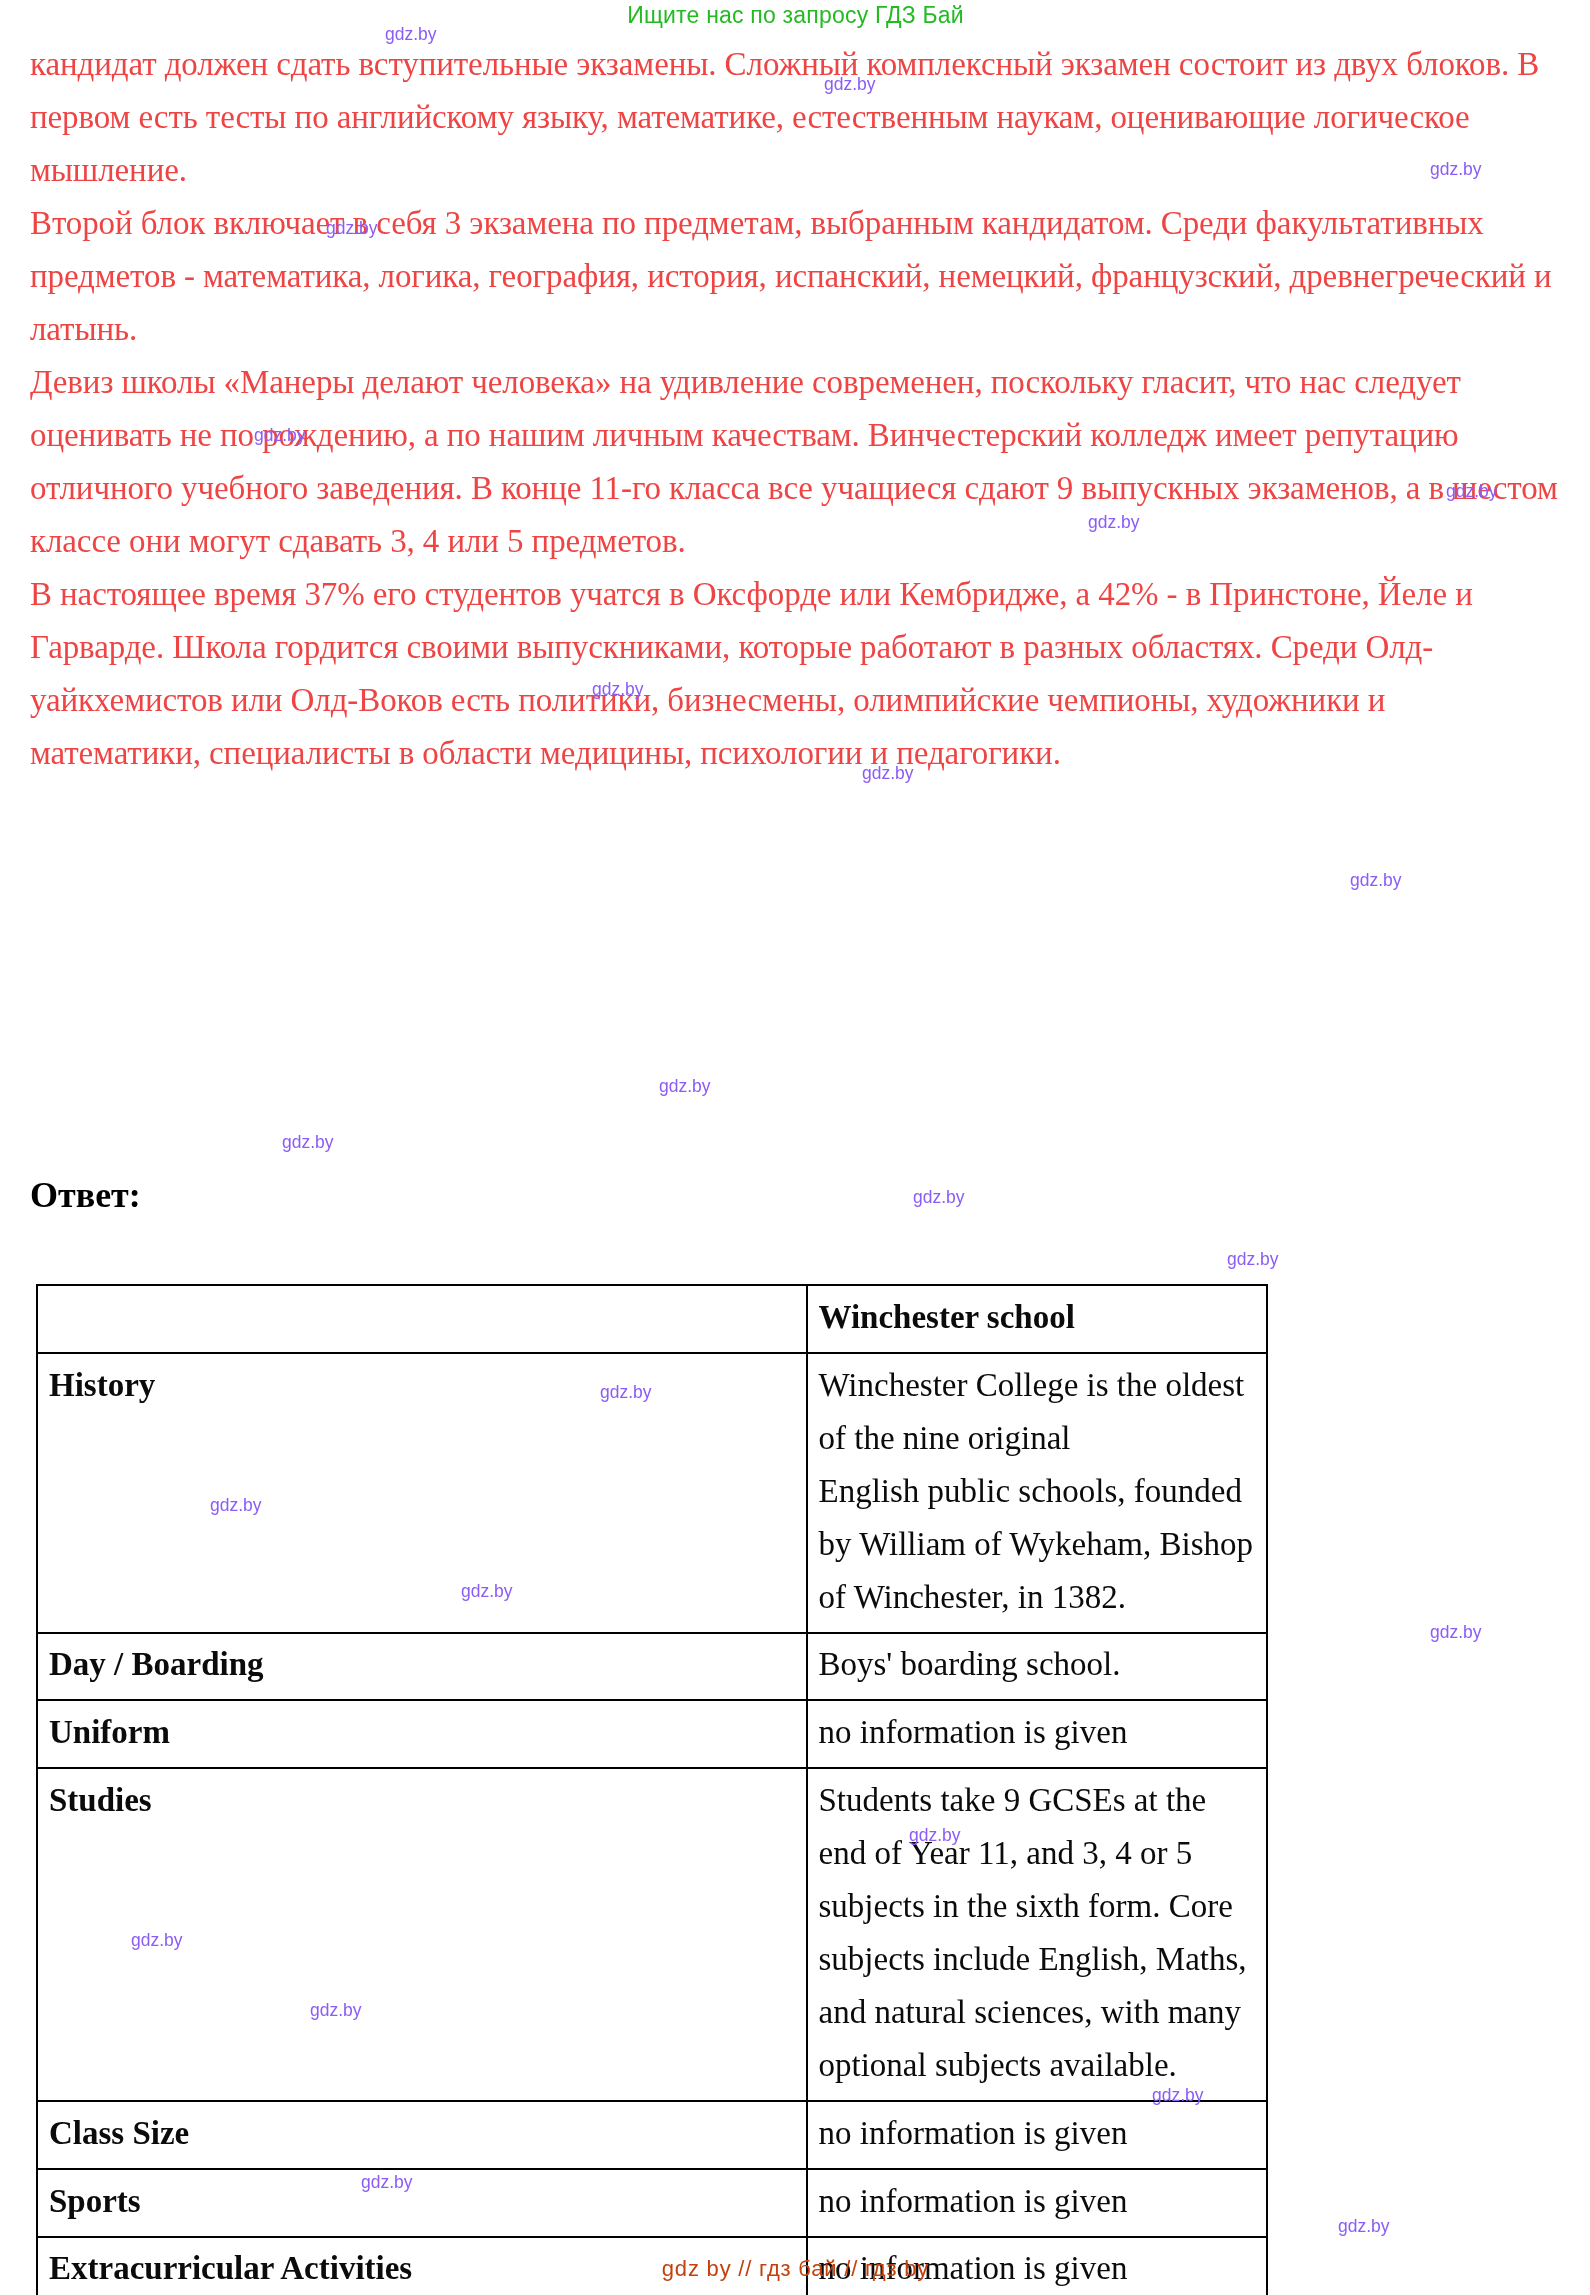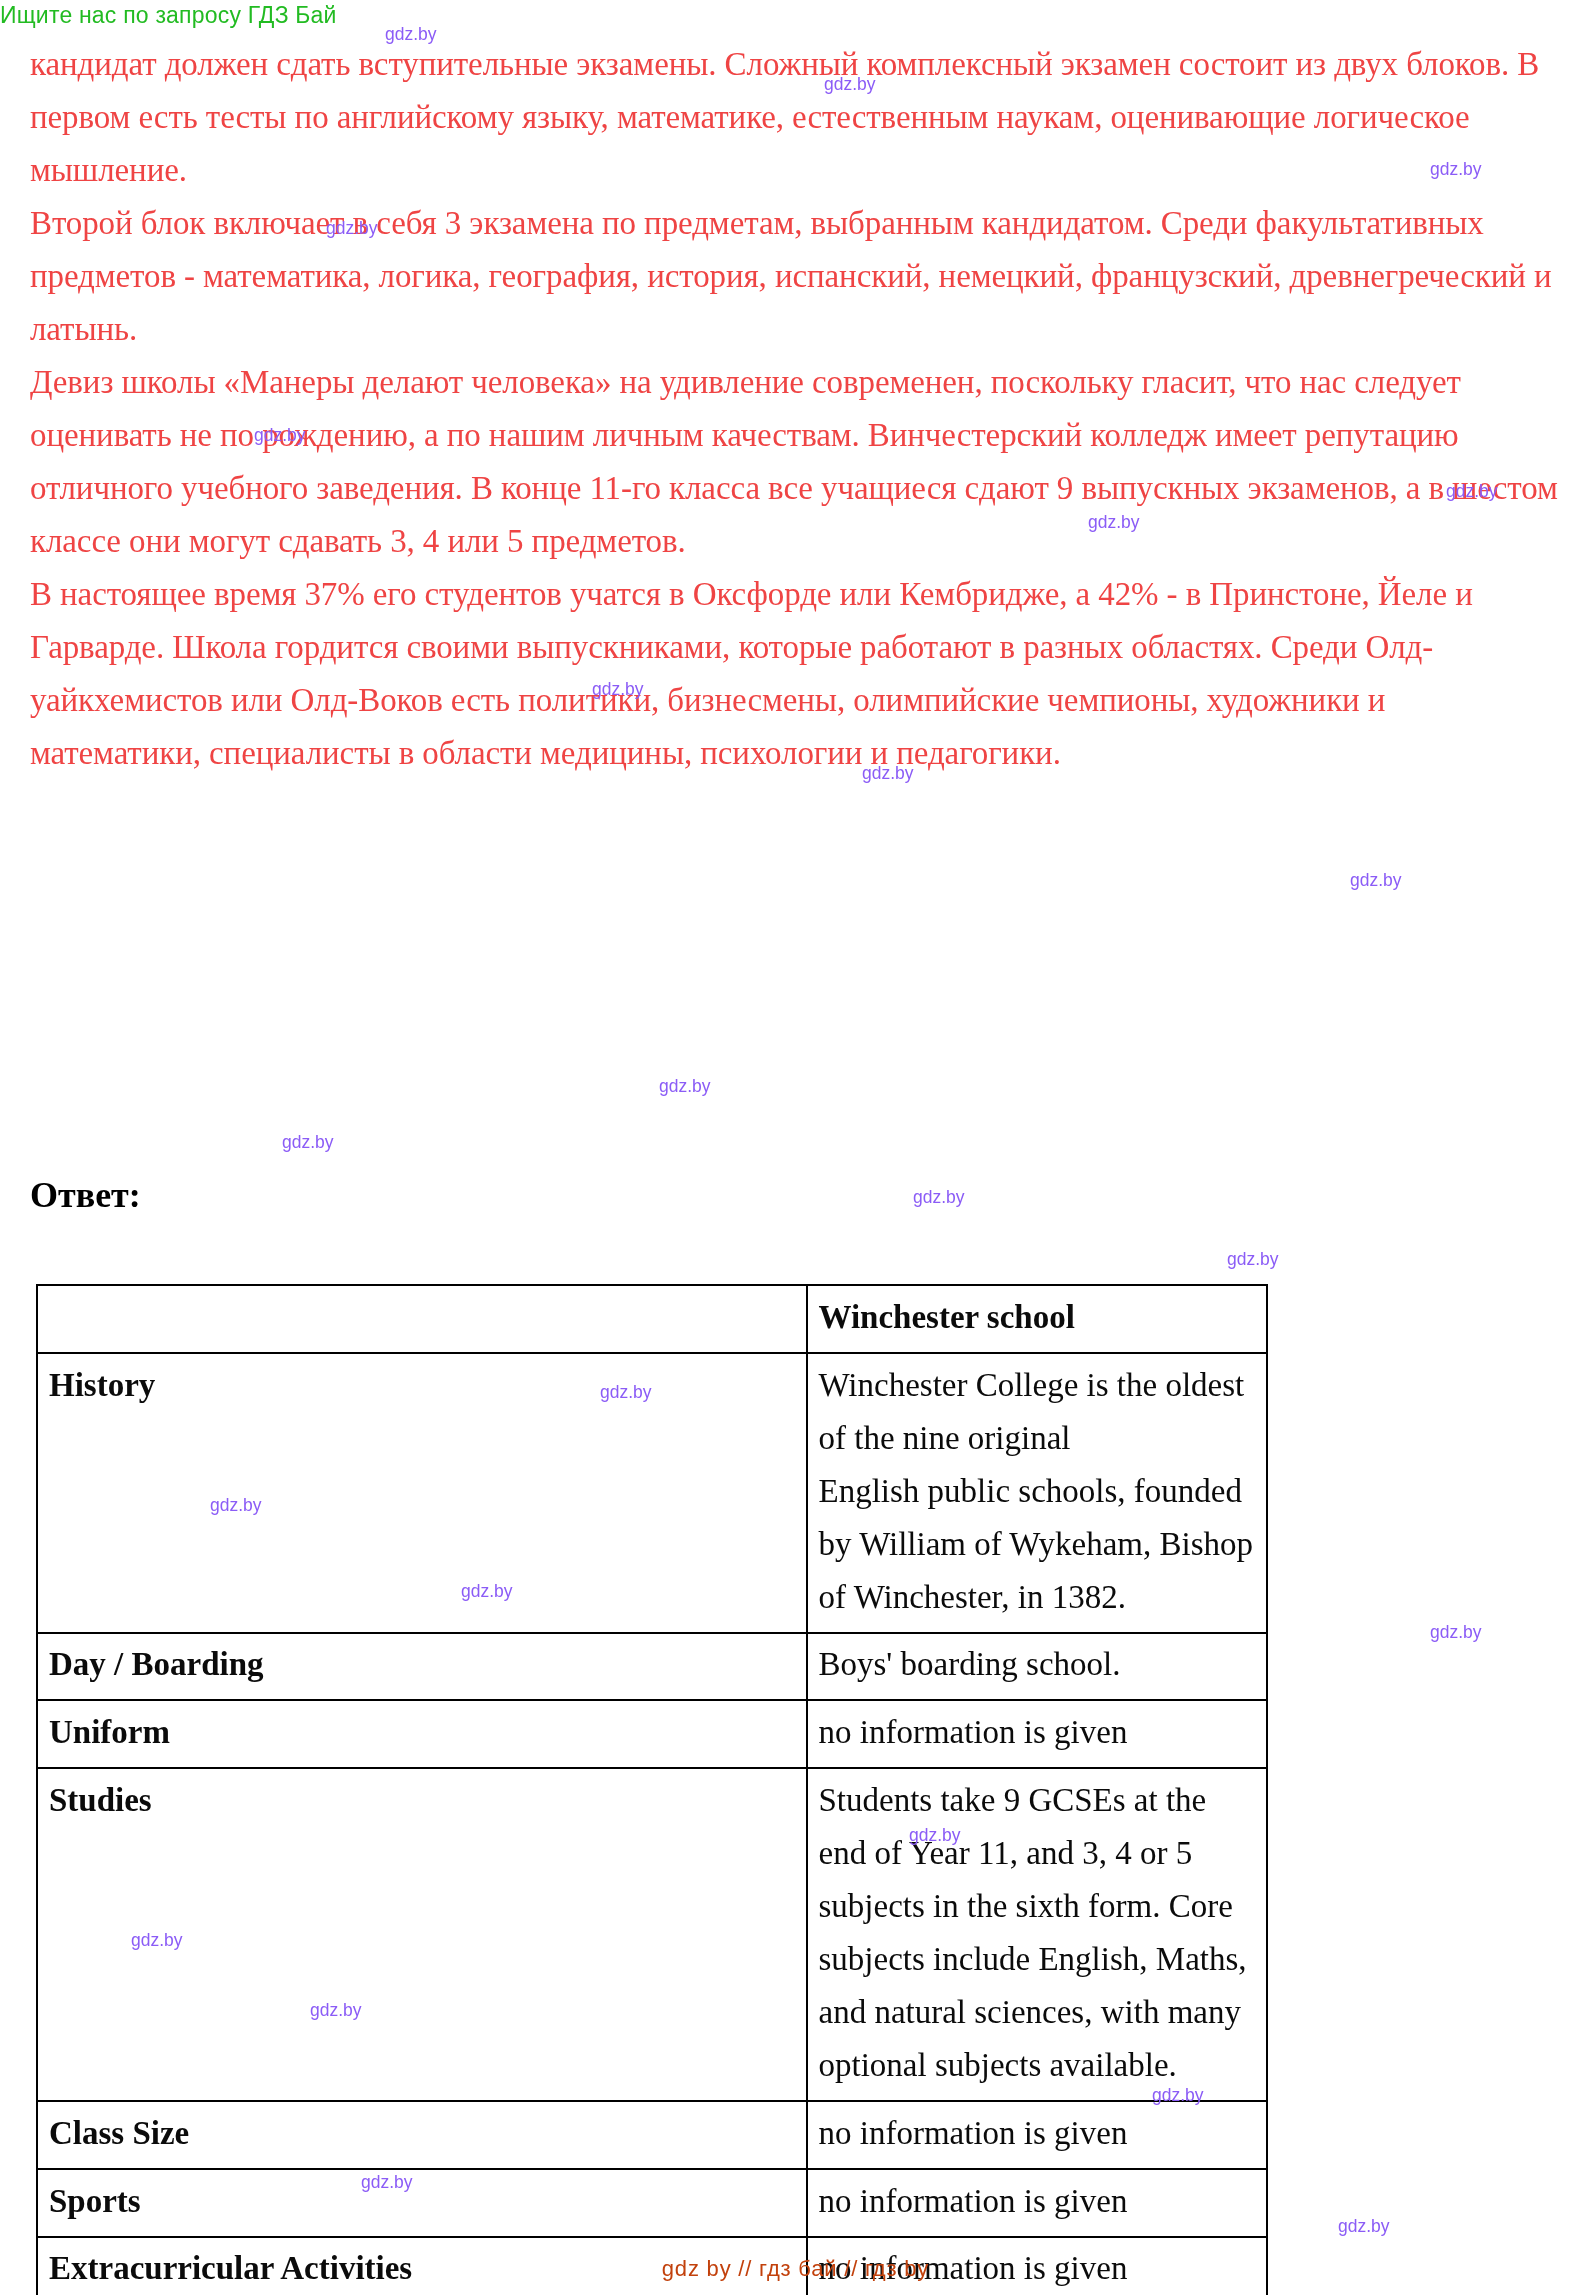--- a/index.html
+++ b/index.html
@@ -15,21 +15,21 @@
     font-family: "Liberation Serif", "DejaVu Serif", serif;
     overflow: hidden;
   }
 
   
   .promo-banner {
     position: absolute;
     top: 1.6px;
     left: 0;
     width: 100%;
-    text-align: left;
+    text-align: center;
     color: #22bb22;
     font-family: "Liberation Sans", "DejaVu Sans", sans-serif;
     font-size: 23px;
     font-weight: 400;
     letter-spacing: 0.2px;
     white-space: nowrap;
   }
 
   
   .doc {

